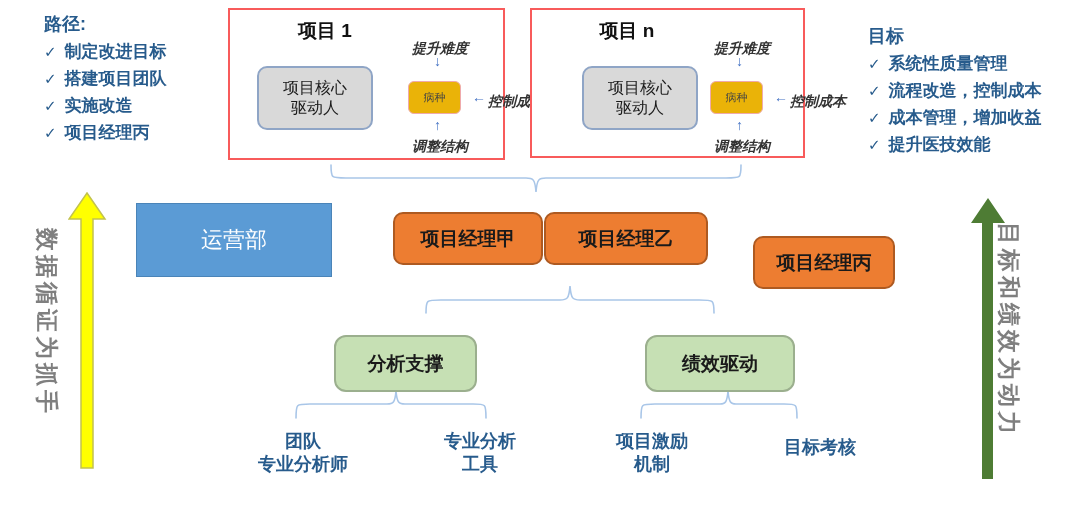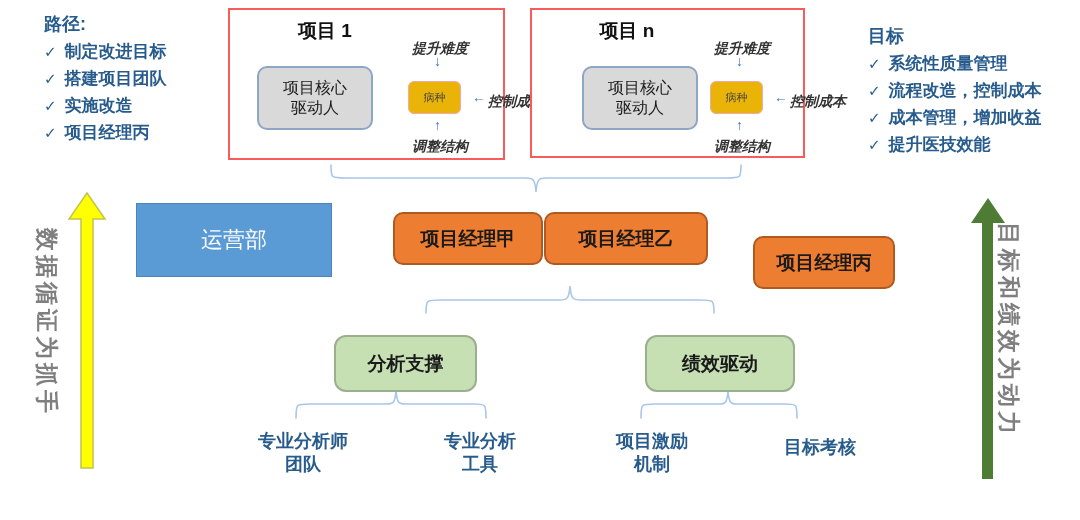--- a/index.html
+++ b/index.html
@@ -140,22 +140,22 @@
 
 <div class="abs ops-box">运营部</div>
 <div class="abs manager-box" style="left:393px; width:150px;">项目经理甲</div>
 <div class="abs manager-box" style="left:544px; width:164px;">项目经理乙</div>
 <div class="abs manager-box" style="left:753px; width:142px;margin-top:24px;">项目经理丙</div>
 
 <div class="abs support-box" style="left:334px; width:143px;">分析支撑</div>
 <div class="abs support-box" style="left:645px; width:150px;">绩效驱动</div>
 
 <div class="abs leaf-label" style="left:233px; top:430px;">
+  <div>团队</div>
   <div>专业分析师</div>
-  <div>团队</div>
 </div>
 <div class="abs leaf-label" style="left:410px; top:430px;">
   <div>专业分析</div>
   <div>工具</div>
 </div>
 <div class="abs leaf-label" style="left:582px; top:430px;">
   <div>项目激励</div>
   <div>机制</div>
 </div>
 <div class="abs leaf-label" style="left:750px; top:436px;">目标考核</div>

